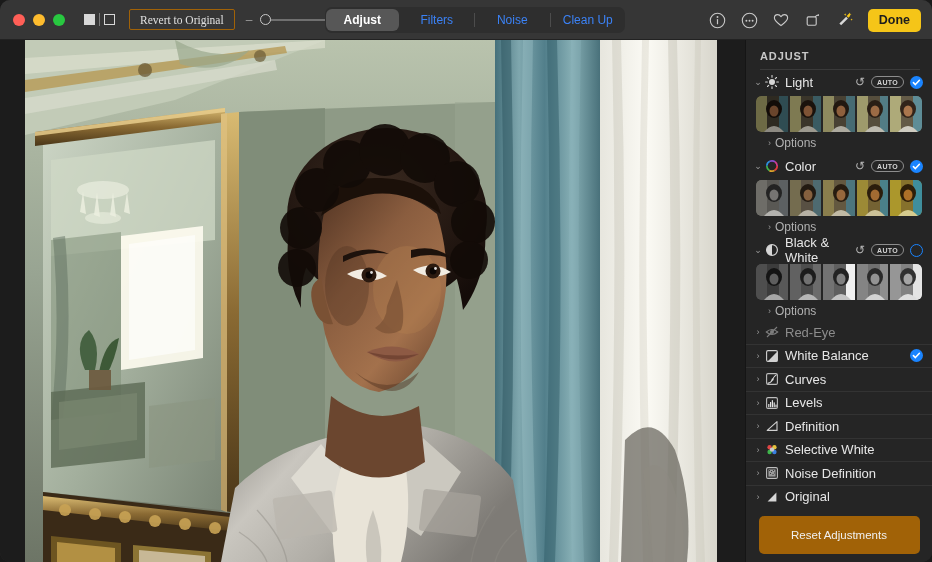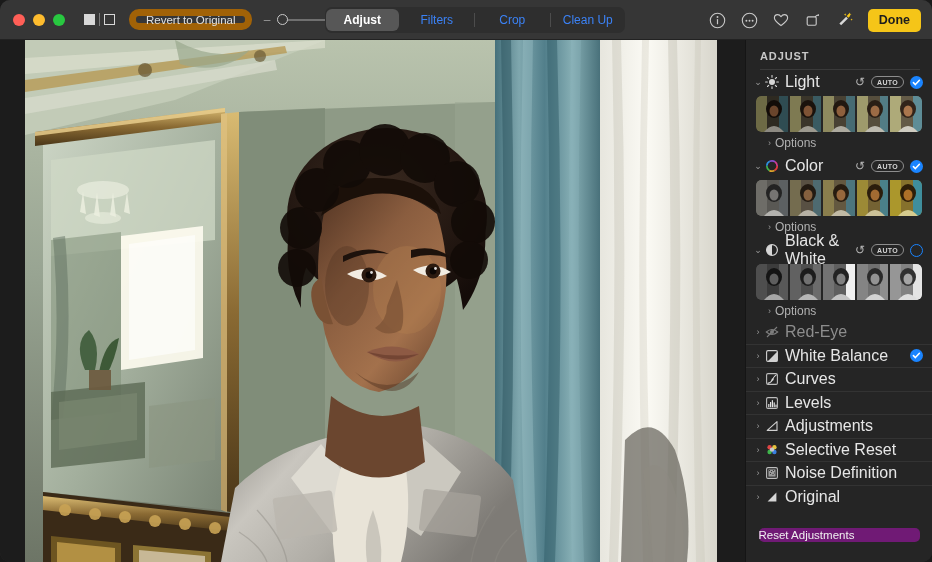--- a/index.html
+++ b/index.html
@@ -19,23 +19,23 @@
   .tl.red{ background:#ff5f57; }
   .tl.yellow{ background:#febc2e; }
   .tl.green{ background:#28c840; }
 
   .viewtoggle{ display:flex; align-items:center; margin-left:19px; gap:0px; }
   .vt-sq{ width:11px; height:11px; }
   .vt-filled{ background:#d8d8d8; }
   .vt-sep{ width:1px; height:13px; background:#7a7a7a; margin:0 4px; }
   .vt-outline{ border:1.4px solid #d8d8d8; background:transparent; }
 
-  .revert{ margin-left:14px; height:21px; padding:0 10px; border:7px solid #a16207;
-           border-radius:10px; color:#e0e0e0; font-size:11.5px; display:flex;
-           align-items:center; background:transparent; }
+  .revert{ margin-left:14px; height:21px; padding:0 10px; border:1px solid #a16207;
+           border-radius:2px; color:#e0e0e0; font-size:11.5px; display:flex;
+           align-items:center; background:transparent;font-family:Liberation Serif, serif; }
 
   .zoomwrap{ display:flex; align-items:center; margin-left:11px; gap:5px; }
   .zm-sign{ color:#9a9a9a; font-size:12px; line-height:1; width:7px; text-align:center;}
   .zm-track{ position:relative; width:86px; height:12px; display:flex; align-items:center; }
   .zm-line{ position:absolute; left:10px; right:0; height:2px; background:#707070; border-radius:1px;}
   .zm-knob{ position:absolute; left:2px; width:11px; height:11px; border-radius:50%;
             border:1.6px solid #c9c9c9; background:#363636; }
 
   .segmented{ position:absolute; left:325px; top:7px; height:26px; width:300px;
               background:#2e2e2e; border-radius:7px; display:flex; align-items:center; }
@@ -65,21 +65,21 @@
   .sb-title{ color:#c8c8c8; font-size:11px; letter-spacing:0.9px;
              padding:10px 0 7px 14px; font-weight:bold; }
   .sb-rule{ height:1px; background:#3a3a3a; margin:0 12px 0 14px; }
 
   .sb-scroll{ position:absolute; top:29px; left:0; right:0; bottom:54px; overflow:hidden; }
 
   .grp-head{ display:flex; align-items:center; height:26px; padding:0 9px 0 6px; }
   .chev{ width:12px; color:#9a9a9a; font-size:9px; text-align:center; flex:none; }
   .g-icon{ width:16px; height:16px; margin-right:5px; flex:none;
            display:flex; align-items:center; justify-content:center; }
-  .g-label{ color:#e6e6e6; font-size:16px; flex:1; }
+  .g-label{ color:#e6e6e6; font-size:13px; flex:1; }
   .g-label.dim{ color:#8d8d8d; }
   .undo{ color:#b4b4b4; font-size:12px; margin-right:6px; }
   .auto{ border:1px solid #8d8d8d; color:#d4d4d4; font-size:7px; font-weight:bold;
          border-radius:7px; padding:1.5px 5px; letter-spacing:0.3px; margin-right:6px; }
   .chk{ width:13px; height:13px; border-radius:50%; flex:none;
         display:flex; align-items:center; justify-content:center; }
   .chk.on{ background:#1a84ff; }
   .chk.off{ border:1.6px solid #1a84ff; }
   .chk.none{ }
 
@@ -92,23 +92,23 @@
   .options{ display:flex; align-items:center; height:21px; padding-left:18px; }
   .options .chev{ width:11px; }
   .opt-label{ color:#b0b0b0; font-size:12px; }
 
   .row{ display:flex; align-items:center; height:23.5px; padding:0 9px 0 6px;
         border-bottom:1px solid #333; }
   .row:first-child{ border-top:1px solid #333; }
 
   .sb-footer{ position:absolute; bottom:0; left:0; right:0; height:54px;
               display:flex; align-items:center; justify-content:center; }
-  .reset{ width:161px; height:14px; background:#701a75; border-radius:5px;
+  .reset{ width:161px; height:38px; background:#a16207; border-radius:5px;
           color:#f0f0f0; font-size:11.5px; display:flex; align-items:center;
-          }
+          justify-content:center; }
 </style>
 </head>
 <body>
 
 <div class="window">
 
   <div class="toolbar">
 
     <div class="traffic">
       <div class="tl red"></div>
@@ -137,21 +137,21 @@
 
     <div class="segmented">
       <div class="seg active">
         <span>Adjust</span>
       </div>
       <div class="seg">
         <span>Filters</span>
       </div>
       <div class="seg-div"></div>
       <div class="seg">
-        <span>Crop</span>
+        <span>Noise</span>
       </div>
       <div class="seg-div"></div>
       <div class="seg">
         <span>Clean Up</span>
       </div>
     </div>
 
     <div class="right-icons">
       <div class="ticon">
         <svg width="17" height="17" viewBox="0 0 17 17">
@@ -699,36 +699,36 @@
         <span class="chk none"></span>
       </div>
 
       <div class="row">
         <span class="chev">›</span>
         <span class="g-icon">
           <svg width="14" height="14" viewBox="0 0 14 14">
             <path d="M12 2.6 L2.2 11.4 L12 11.4 Z" fill="none" stroke="#d0d0d0" stroke-width="1.1" stroke-linejoin="round"></path>
           </svg>
         </span>
-        <span class="g-label">Adjustments</span>
+        <span class="g-label">Definition</span>
         <span class="chk none"></span>
       </div>
 
       <div class="row">
         <span class="chev">›</span>
         <span class="g-icon">
           <svg width="14" height="14" viewBox="0 0 14 14">
             <circle cx="4.6" cy="4.2" r="2.2" fill="#e04545"></circle>
             <circle cx="9.4" cy="4.2" r="2.2" fill="#e8c23c"></circle>
             <circle cx="4.6" cy="9" r="2.2" fill="#3fb54b"></circle>
             <circle cx="9.4" cy="9" r="2.2" fill="#3a7fe0"></circle>
             <circle cx="7" cy="6.6" r="2.2" fill="#c9c9c9"></circle>
           </svg>
         </span>
-        <span class="g-label">Selective Reset</span>
+        <span class="g-label">Selective White</span>
         <span class="chk none"></span>
       </div>
 
       <div class="row">
         <span class="chev">›</span>
         <span class="g-icon">
           <svg width="14" height="14" viewBox="0 0 14 14">
             <rect x="1.6" y="1.6" width="10.8" height="10.8" rx="1.4" fill="none" stroke="#bdbdbd" stroke-width="1.1"></rect>
             <rect x="3.4" y="3.4" width="7.2" height="7.2" fill="#9a9a9a"></rect>
             <g fill="#3a3a3a">

